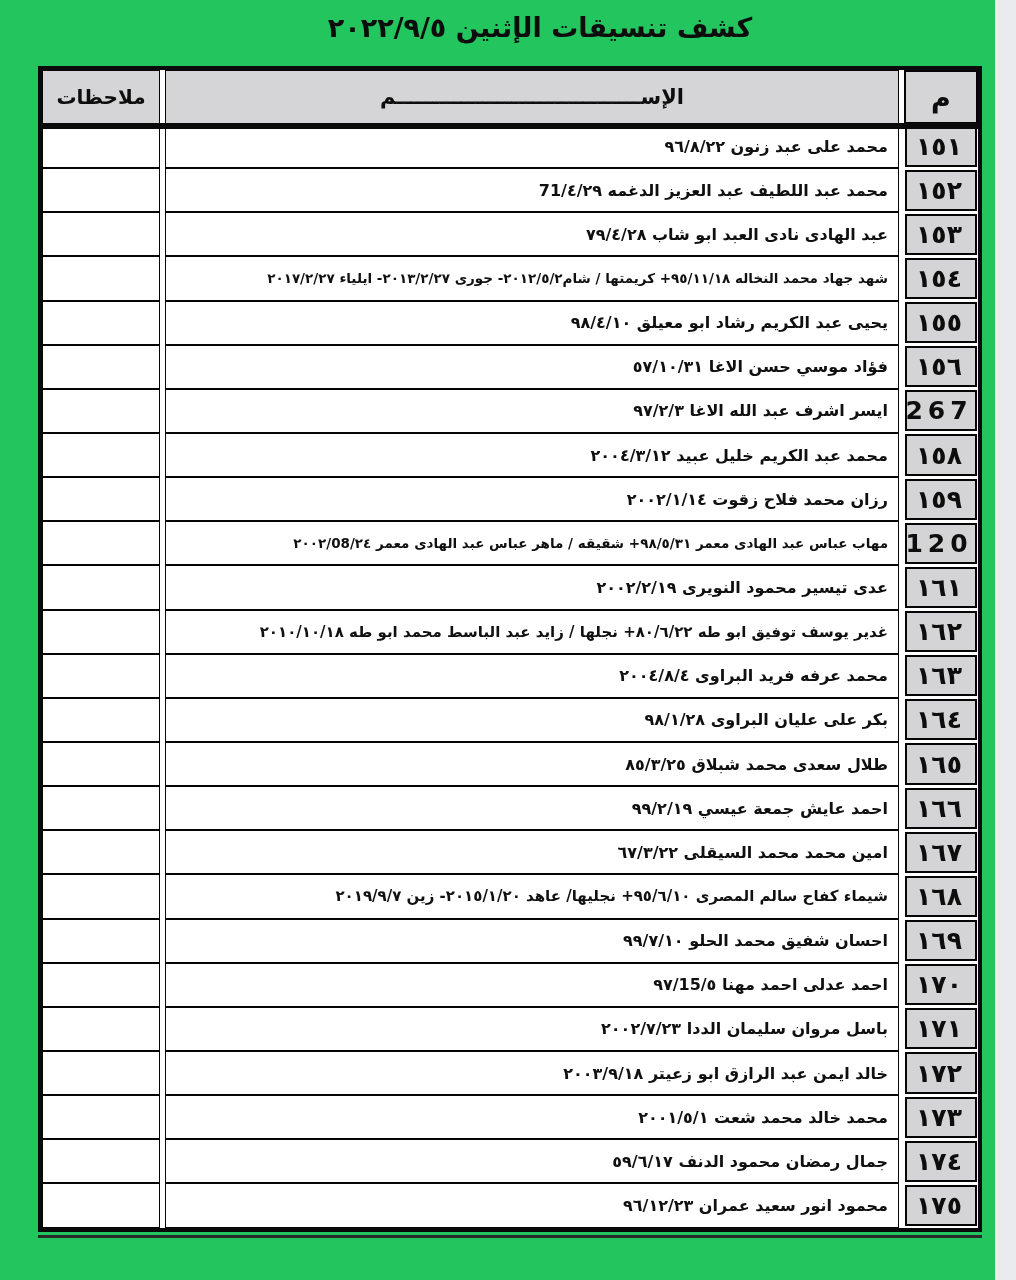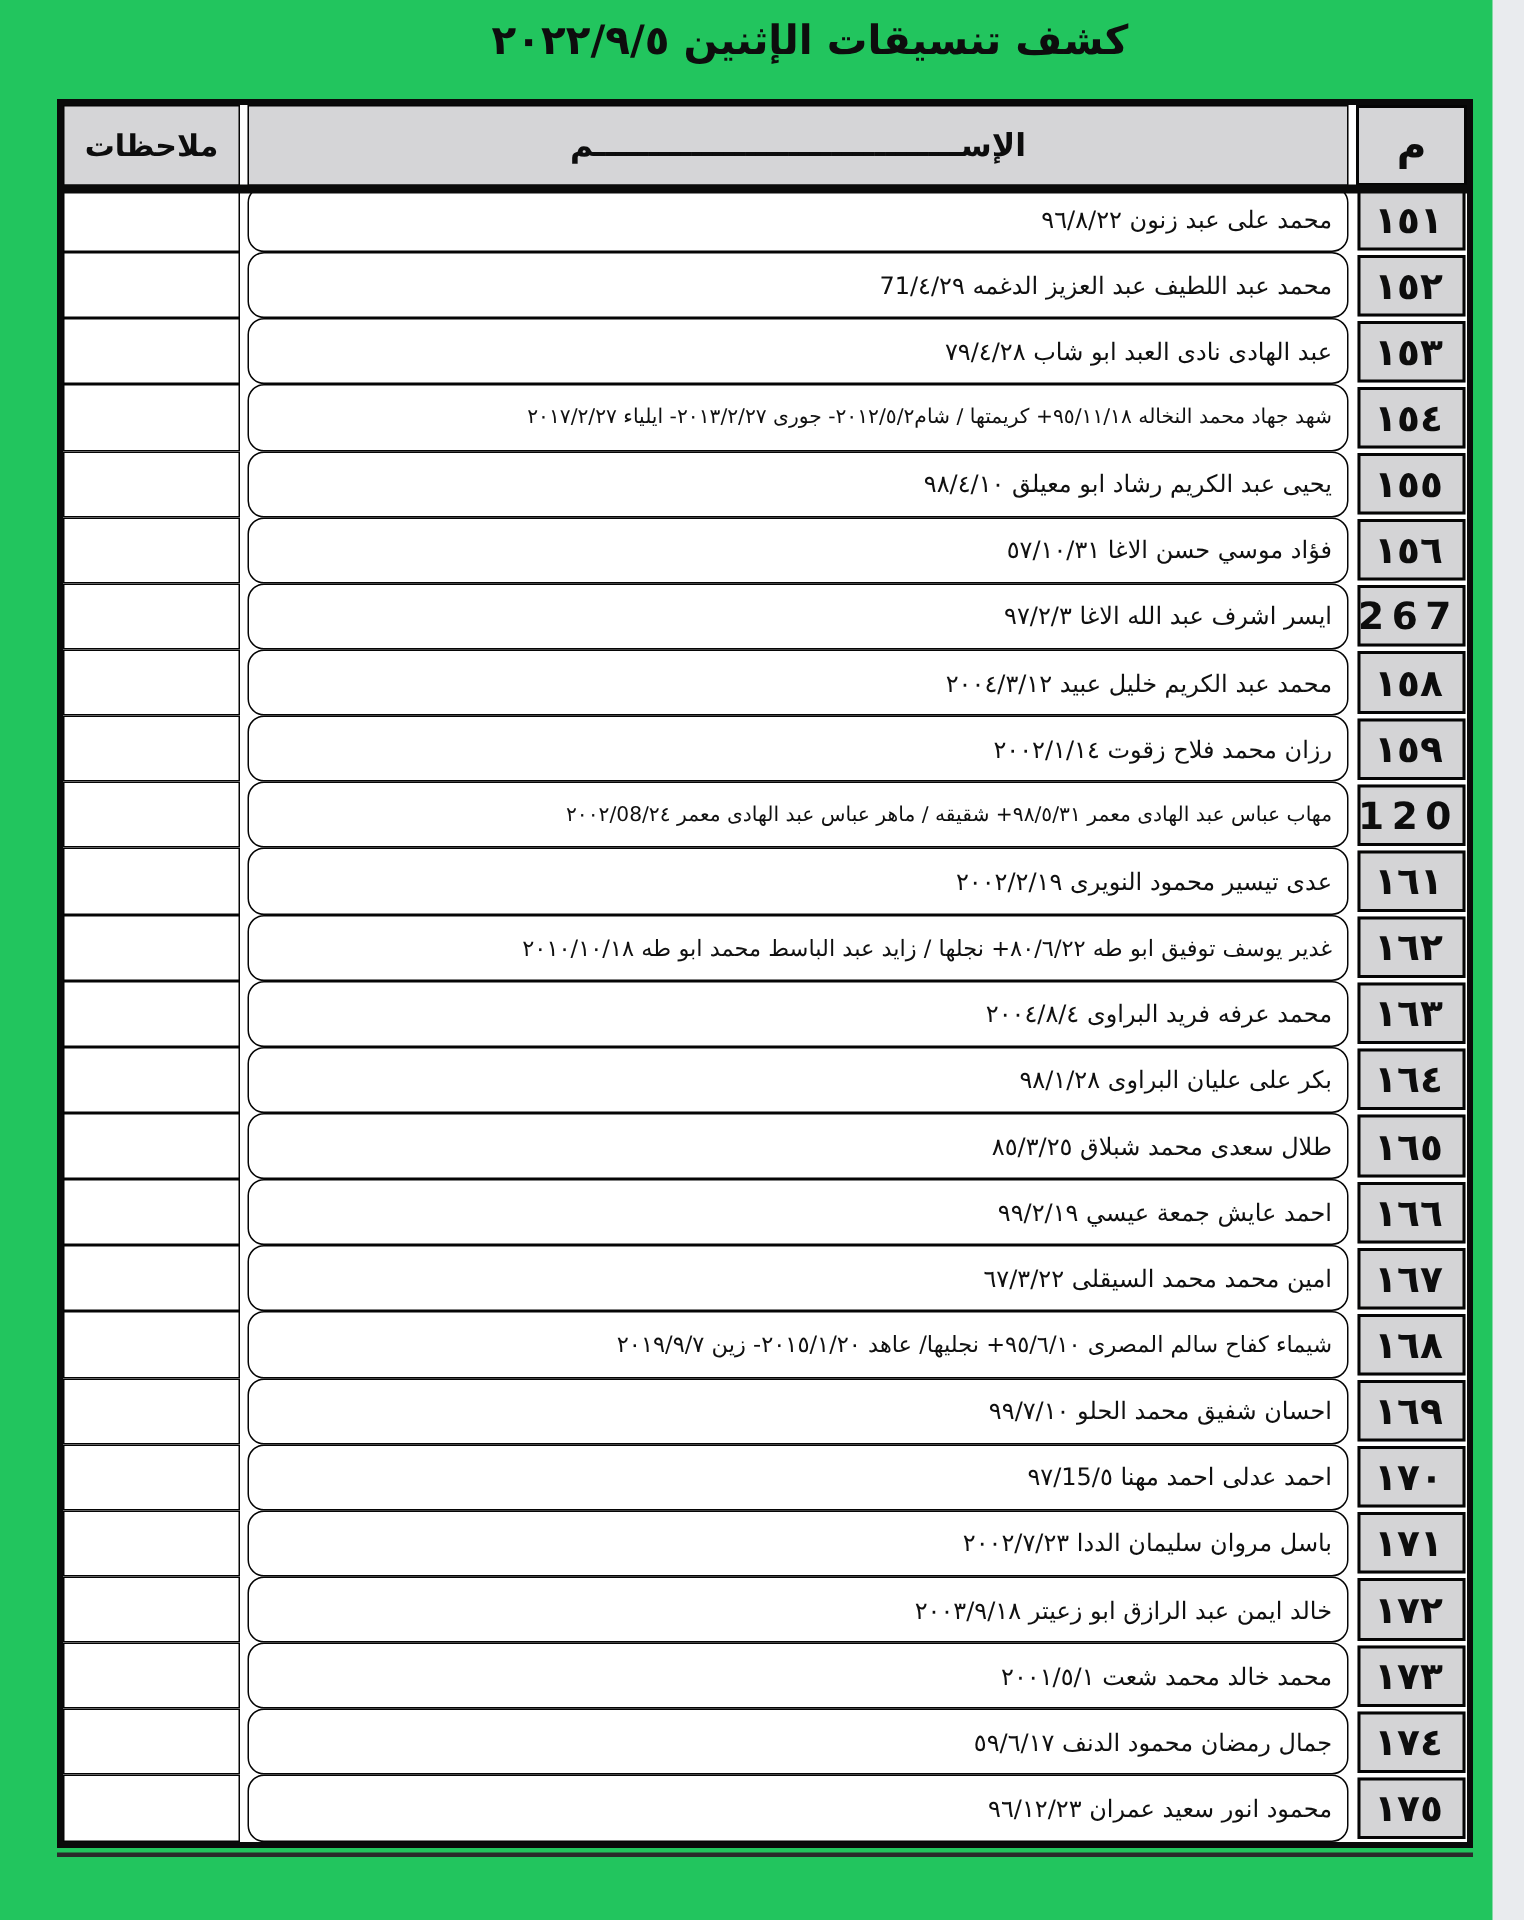--- a/index.html
+++ b/index.html
@@ -77,24 +77,23 @@
     padding-right: 4px;
     color: #0d0d0d;
     border-width: 2.2px;
     margin: 1.5px 1px;
   }
   .name-cell {
     direction: rtl;
     justify-content: flex-start;
     padding: 0 10px 0 6px;
     font-size: 16px;
-    font-weight: normal;
+    font-weight: bold;
     white-space: nowrap;
     color: #101010;
-    border-radius: 11px;
   }
   .notes-cell { background: #ffffff; }
 </style>
 </head>
 <body>
 
 <div class="page">
   <div class="edge-strip"></div>
 
   <div class="doc-title">كشف تنسيقات الإثنين ٢٠٢٢/٩/٥</div>

